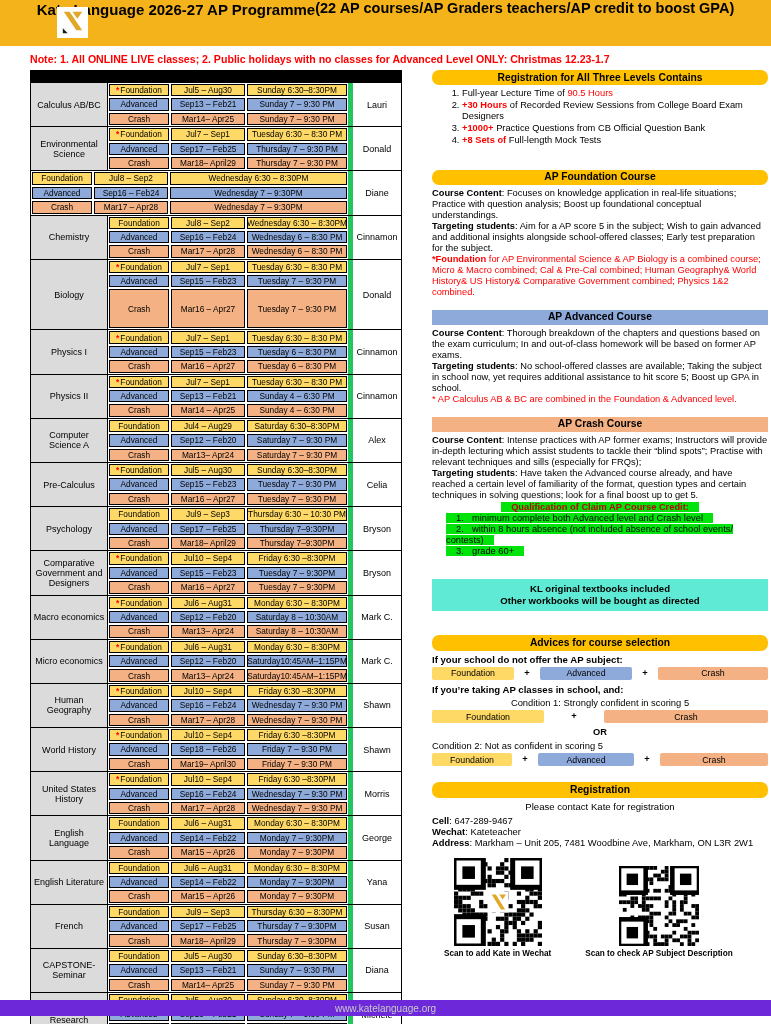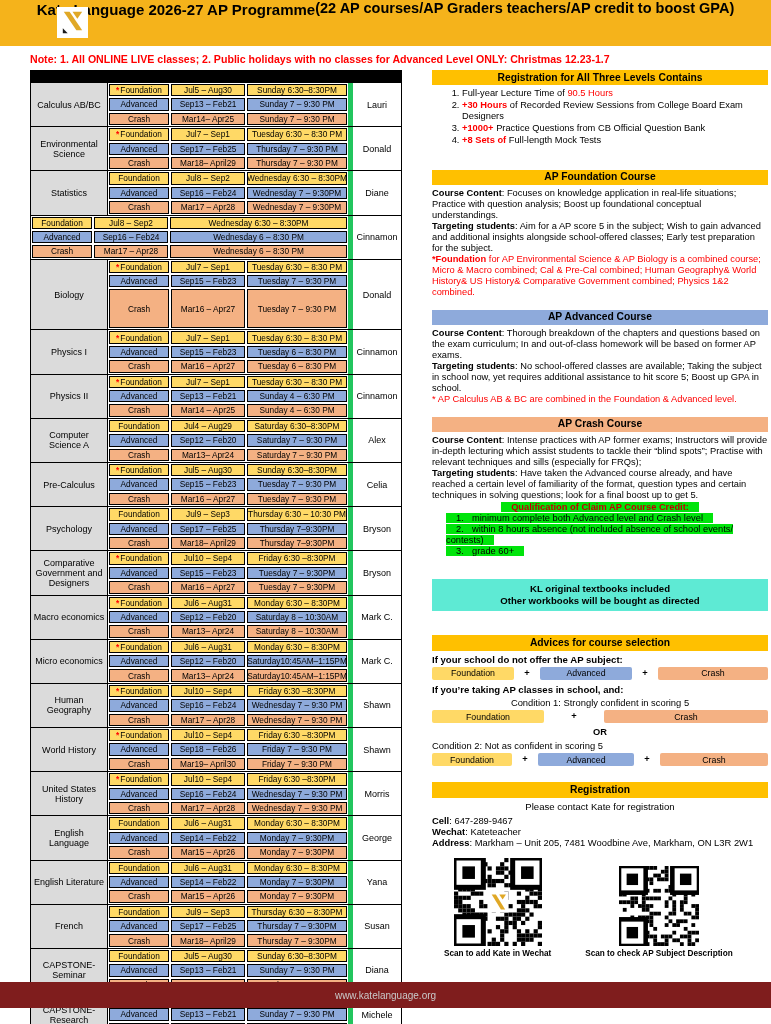--- a/index.html
+++ b/index.html
@@ -40,21 +40,21 @@
   .c-time{flex:1;min-width:0;}
   .f .cell{background:#FFD966;}
   .a .cell{background:#8EAADB;}
   .c .cell{background:#F4B183;}
   .star{color:#FF0000;font-weight:bold;margin-right:1px;}
   .teacher-cell{width:48px;flex:none;background:#fff;border-left:5px solid #22c55e;
                 display:flex;align-items:center;justify-content:center;font-size:9px;text-align:center;}
 
   
   .hdr{font-weight:bold;font-size:10.3px;text-align:center;padding:1.5px 0;margin-bottom:3px;}
-  .hdr.gold{background:#FFC000;}
+  .hdr.gold{background:#FFC000;border-radius:7px;}
   .hdr.blue{background:#8EAADB;}
   .hdr.orange{background:#F4B183;}
   .sec{margin-top:0;}
   .sec p{margin:0;}
   .b{font-weight:bold;}
   .red{color:#FF0000;}
   ol.contains{margin:2px 0 0 0;padding-left:30px;}
   ol.contains li{margin-bottom:1px;}
   .sec-foundation{margin-top:24px;}
   .sec-advanced{margin-top:12px;}
@@ -81,21 +81,21 @@
   .sec-reg{margin-top:16px;}
   .reg-sub{text-align:center;margin:1px 0 3px 0;font-size:9.6px;}
   .contact{margin:0;font-size:9.4px;}
   .contact .lbl{font-weight:bold;}
   .contact .vb{font-weight:normal;}
   .qr-row{display:flex;align-items:flex-end;margin:10px 0 0 12px;gap:34px;}
   .qr-box{display:flex;flex-direction:column;align-items:center;justify-content:flex-end;}
   .qr-cap{font-weight:bold;font-size:8.2px;margin-top:3px;white-space:nowrap;}
 
   
-  .footer{position:absolute;left:0;right:0;bottom:16px;height:26px;background:#7f1d1d;
+  .footer{position:absolute;left:0;right:0;bottom:8px;height:16px;background:#6d28d9;
           display:flex;align-items:center;justify-content:center;}
   .footer span{color:#c9c9c9;font-size:10px;}
 </style>
 </head>
 <body>
 
 <div class="page">
 
   <div class="banner">
     <div class="logo">
@@ -170,21 +170,20 @@
                   <div class="cell c-lvl">
                     <span>Crash</span>
                   </div>
                   <div class="cell c-dates">Mar18– April29</div>
                   <div class="cell c-time">Thursday 7 – 9:30 PM</div>
                 </div>
               </div>
               <div class="teacher-cell">Donald</div>
             </div>
             <div class="course-block">
-              <div class="name-cell">Statistics</div>
               <div class="mid">
                 <div class="srow f">
                   <div class="cell c-lvl">
                     <span>Foundation</span>
                   </div>
                   <div class="cell c-dates">Jul8 – Sep2</div>
                   <div class="cell c-time">Wednesday 6:30 – 8:30PM</div>
                 </div>
                 <div class="srow a">
                   <div class="cell c-lvl">
@@ -197,20 +196,21 @@
                   <div class="cell c-lvl">
                     <span>Crash</span>
                   </div>
                   <div class="cell c-dates">Mar17 – Apr28</div>
                   <div class="cell c-time">Wednesday 7 – 9:30PM</div>
                 </div>
               </div>
               <div class="teacher-cell">Diane</div>
             </div>
             <div class="course-block">
+              <div class="name-cell">Chemistry</div>
               <div class="mid">
                 <div class="srow f">
                   <div class="cell c-lvl">
                     <span>Foundation</span>
                   </div>
                   <div class="cell c-dates">Jul8 – Sep2</div>
                   <div class="cell c-time">Wednesday 6:30 – 8:30PM</div>
                 </div>
                 <div class="srow a">
                   <div class="cell c-lvl">

